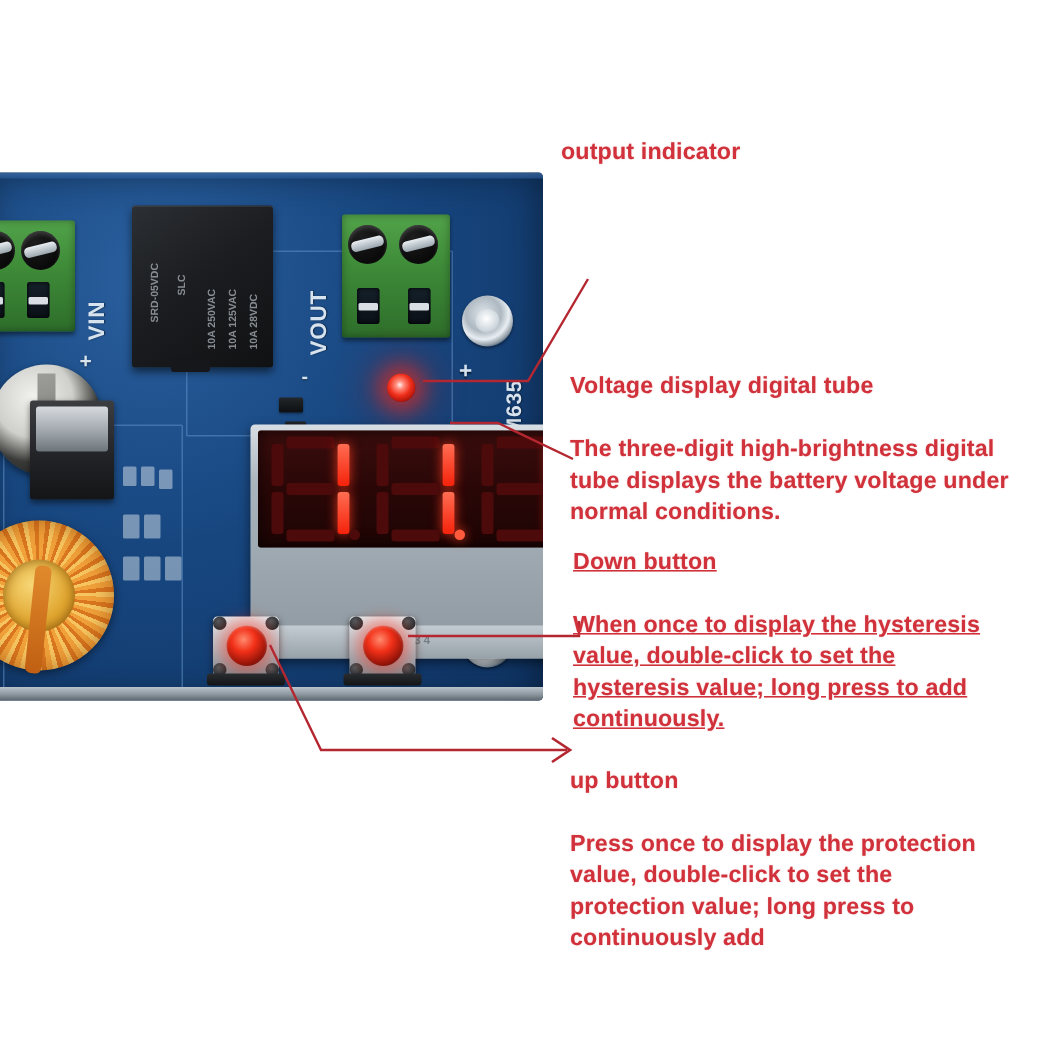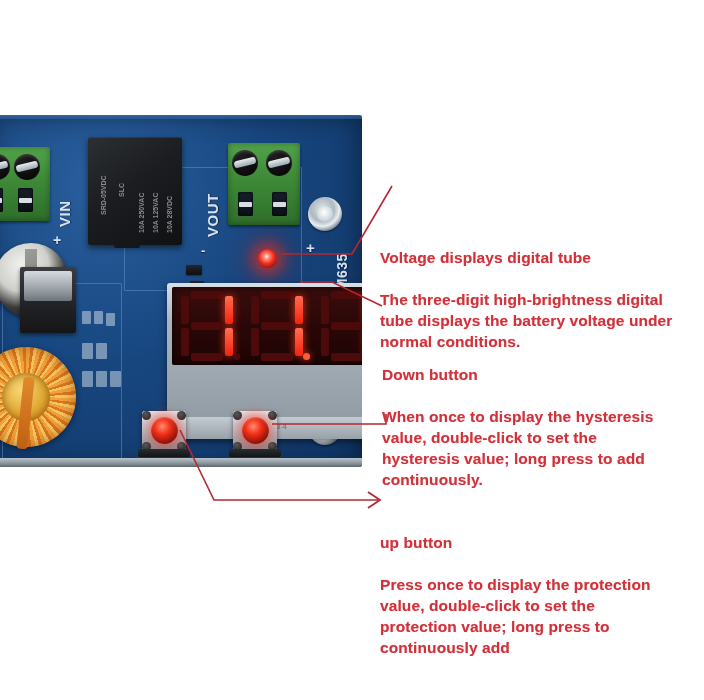--- a/index.html
+++ b/index.html
@@ -382,38 +382,39 @@
 
       <path d="M180 430 L214 500 L378 500"></path>
     </g>
 
     <g stroke="#b52730" stroke-width="1.8" fill="none">
       <path d="M368 492 L380 500 L368 508"></path>
     </g>
   </svg>
 
   <div class="note" style="left:374px;top:70px;width:320px;">
+    <span class="ttl">output indicator</span>
   </div>
 
   <div class="note" style="left:380px;top:226px;width:320px;">
-    <span class="ttl">Voltage displays digital tube</span>
+    <span class="ttl">Voltage display digital tube</span>
     <span>The three-digit high-brightness digital
 tube displays the battery voltage under
 normal conditions.</span>
   </div>
 
-  <div class="note" style="left:382px;top:343px;width:315px;">
+  <div class="note" style="left:382px;top:343px;width:315px;text-decoration:underline;">
     <span class="ttl">Down button</span>
     <span>When once to display the hysteresis
 value, double-click to set the
 hysteresis value; long press to add
 continuously.</span>
   </div>
 
-  <div class="note" style="left:380px;top:511px;width:315px;">
+  <div class="note" style="left:380px;top:489px;width:315px;">
     <span class="ttl">up button</span>
     <span>Press once to display the protection
 value, double-click to set the
 protection value; long press to
 continuously add</span>
   </div>
 
 </div>
 
 </body></html>

